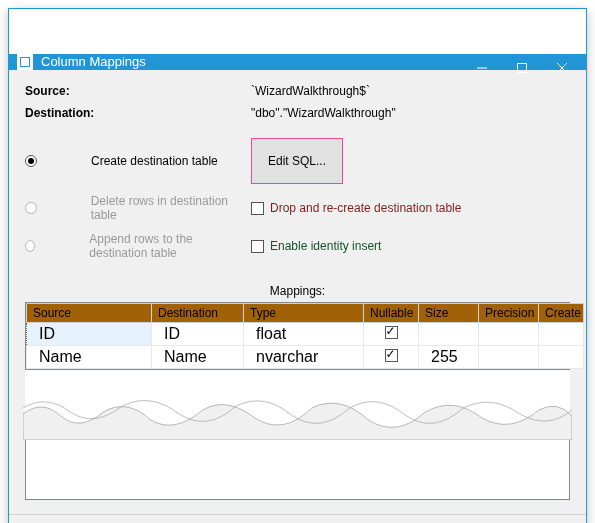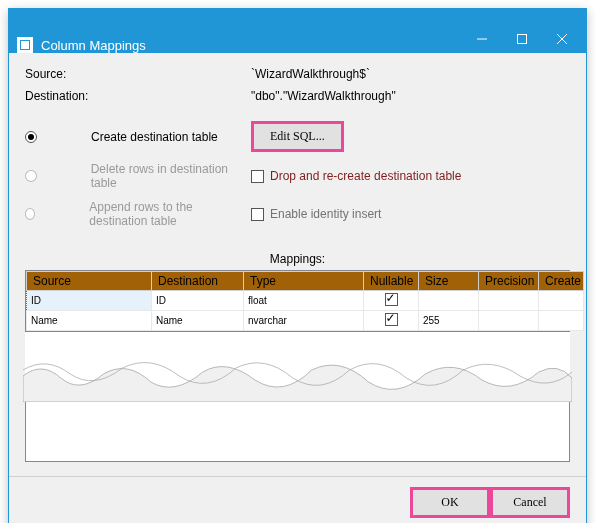--- a/index.html
+++ b/index.html
@@ -13,24 +13,25 @@
     width: 595px;
   }
   .window {
     border: 1px solid #2196d6;
     box-shadow: 0 3px 10px rgba(0,0,0,0.25);
     background: #fff;
   }
   .titlebar {
     background: #2196d6;
     color: #fff;
-    height: 44px;
+    height: 16px;
     display: flex;
-    align-items: flex-end;
+    align-items: flex-start;
     padding: 0 4px 0 8px;
+    margin-top: 45px;
   }
   .titlebar .icon {
     width: 16px; height: 16px;
     background: #fff;
     margin-right: 8px;
     position: relative;
   }
   .titlebar .icon::after {
     content: "";
     position: absolute;
@@ -41,21 +42,21 @@
   .win-btns { display: flex; }
   .win-btn {
     width: 40px; height: 28px;
     display: flex; align-items: center; justify-content: center;
     color: #fff;
     cursor: default;
   }
   .win-btn svg { stroke: #fff; }
   .content { padding: 14px 16px 12px 16px; background: #f0f0f0; }
   .row { display: flex; margin-bottom: 8px; align-items: center; }
-  .lbl-col { width: 226px; }
+  .lbl-col { width: 226px; font-weight: bold; }
   .val-col { flex: 1; }
   .spacer { height: 10px; }
 
   .radio-row { display: flex; align-items: center; margin-bottom: 10px; }
   .radio-row.disabled { color: #9a9a9a; }
   .radio {
     width: 12px; height: 12px; border-radius: 50%;
     border: 1px solid #555; background: #fff;
     margin-right: 6px; position: relative;
   }
@@ -63,23 +64,23 @@
   .radio.checked::after {
     content: ""; position: absolute;
     left: 2px; top: 2px; width: 6px; height: 6px;
     background: #000; border-radius: 50%;
   }
   .opt-left { width: 226px; display: flex; align-items: center; gap: 48px; }
   .opt-right { flex: 1; display: flex; align-items: center; }
 
   .btn {
     background: #e1e1e1;
-    border: 3px solid #ec4899;
-    padding: 5px 16px;
-    font-family: Liberation Serif, serif;
+    border: 1px solid #ec4899;
+    padding: 15px 16px;
+    font-family: Liberation Sans, sans-serif;
     font-size: 12px;
     min-width: 80px;
     text-align: center;
     cursor: default;
   }
 
   .chk {
     width: 13px; height: 13px;
     border: 1px solid #555; background: #fff;
     margin-right: 6px; position: relative;
@@ -99,22 +100,22 @@
     background: #a16207;
     border: 1px solid #d0d0d0;
     font-weight: normal;
     text-align: left;
     padding: 2px 6px;
     font-size: 12px;
     overflow: hidden;
   }
   td {
     border: 1px solid #e8e8e8;
-    padding: 2px 4px;
-    font-size: 10px;
+    padding: 2px 12px;
+    font-size: 16px;
     background: #fff;
     overflow: hidden;
   }
   td.center { text-align: center; }
   tr.selected td:first-child {
     background: #e5f1fb;
     border: 1px dotted #666;
   }
 
   .torn {
@@ -194,21 +195,21 @@
       </div>
     </div>
 
     <div class="radio-row disabled">
       <div class="opt-left">
         <span class="radio disabled"></span>
         <span>Append rows to the destination table</span>
       </div>
       <div class="opt-right">
         <span class="chk"></span>
-        <span style="color:#737373">Enable identity insert</span>
+        <span style="color:#14532d">Enable identity insert</span>
       </div>
     </div>
 
     <div class="mappings-label">Mappings:</div>
 
     <div class="table-wrap">
       <table>
         <colgroup>
           <col style="width:125px">
             <col style="width:92px">

